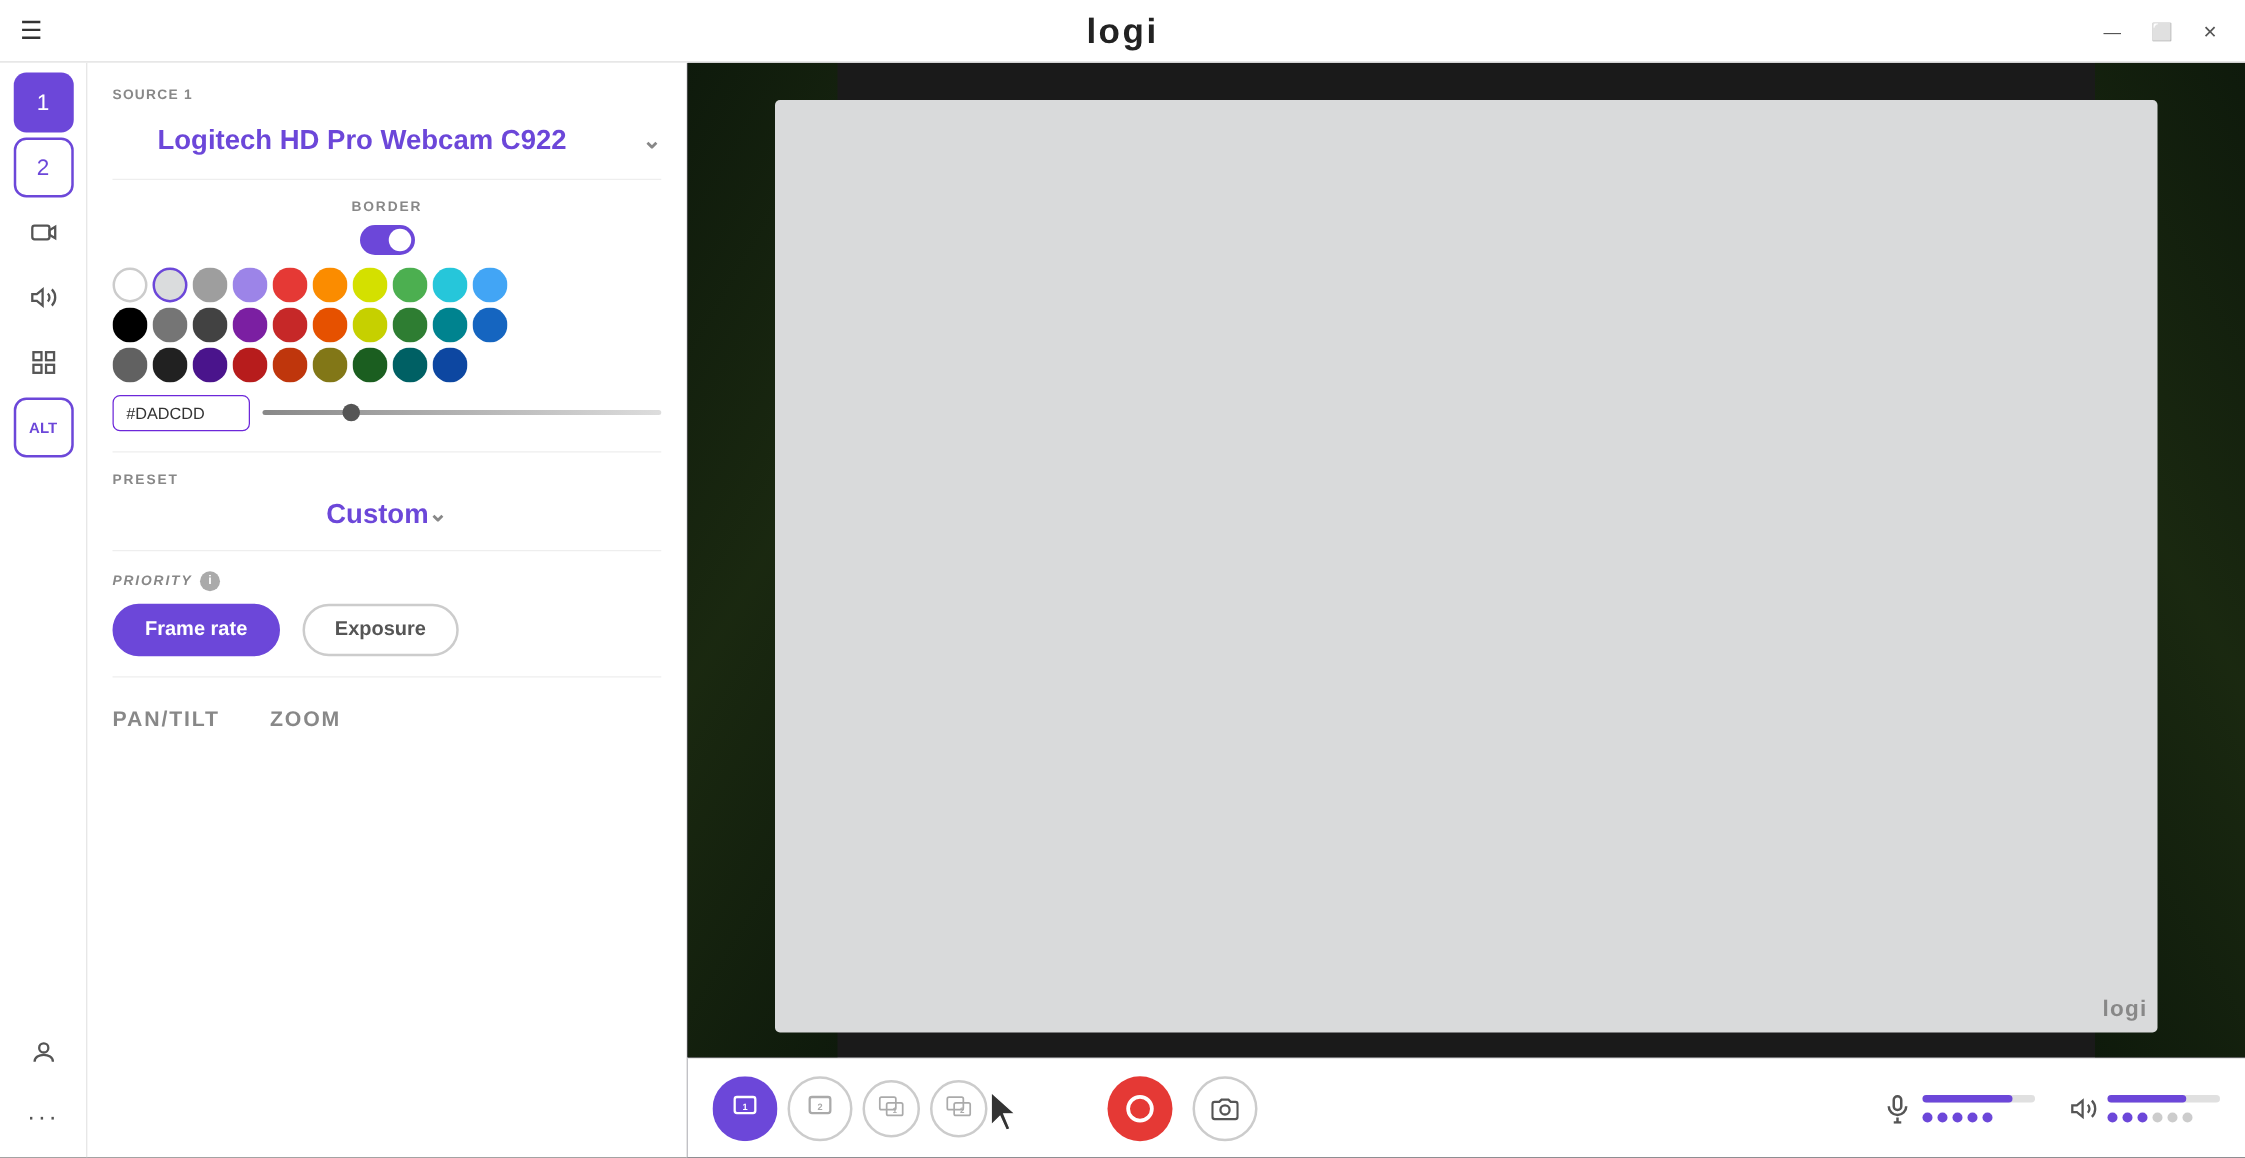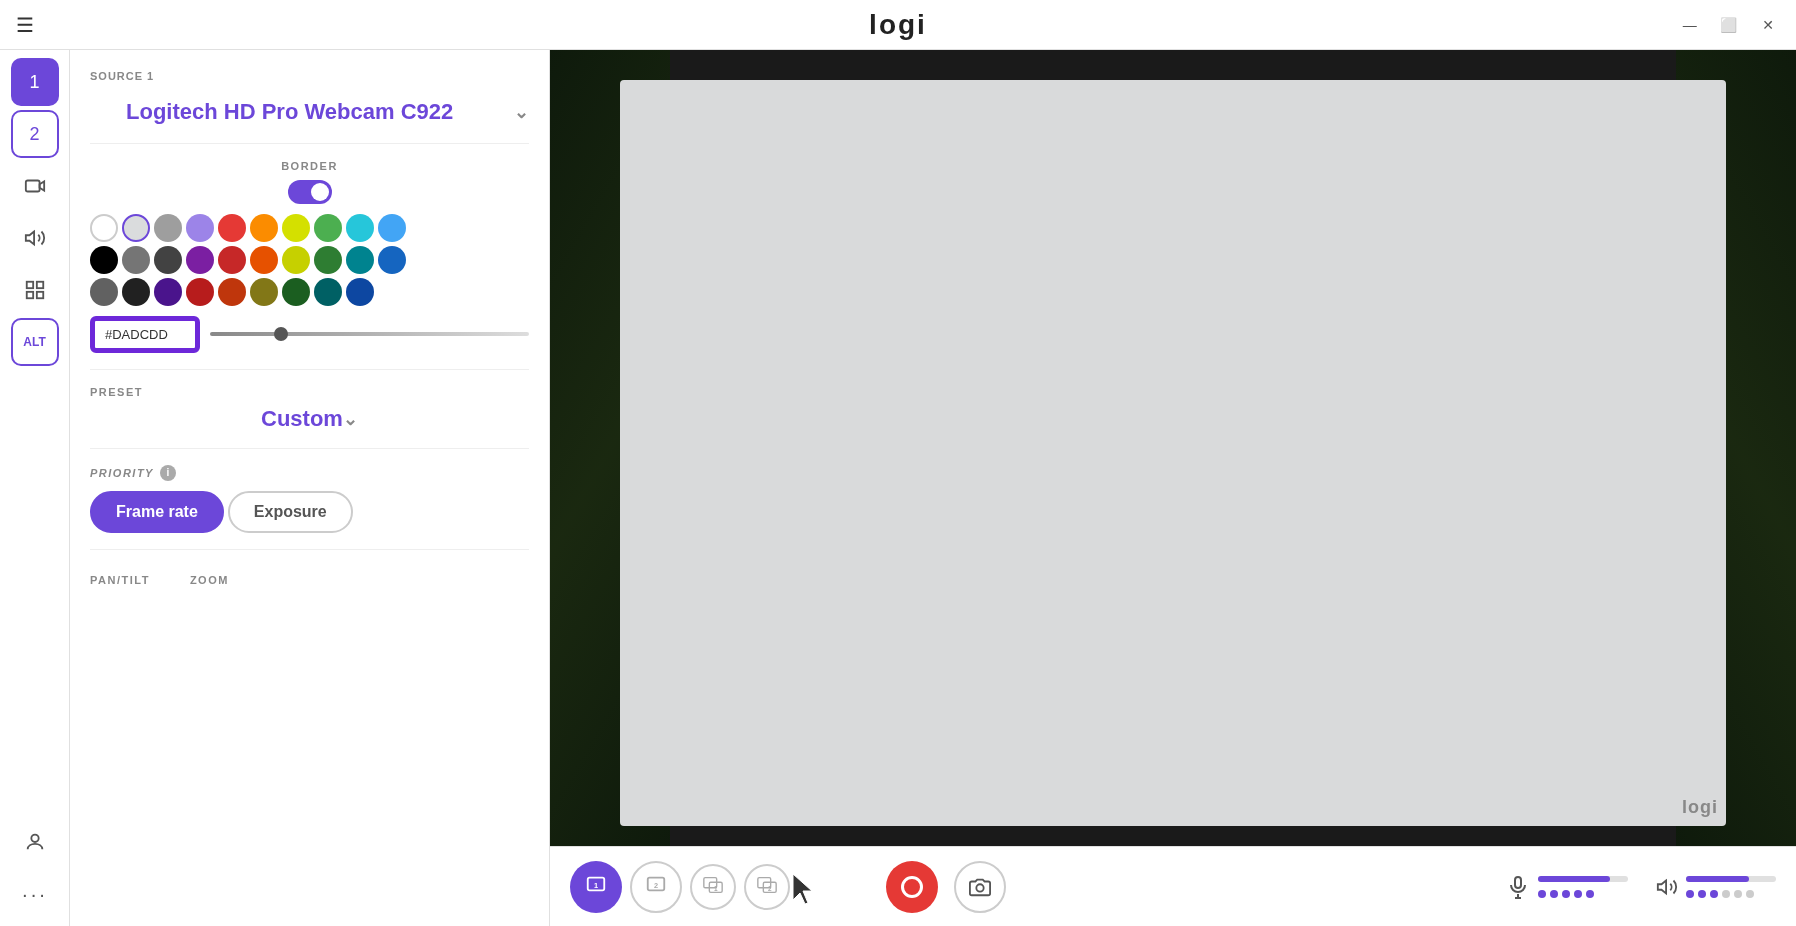--- a/index.html
+++ b/index.html
@@ -155,21 +155,21 @@
       cursor: pointer;
       border: 2px solid transparent;
     }
 
     .color-input-row {
       display: flex;
       align-items: center;
       gap: 10px;
     }
     .color-hex-input {
-      border: 5px solid #6d28d9;
+      border: 1px solid #6d28d9;
       border-radius: 6px;
       padding: 6px 10px;
       font-size: 13px;
       width: 110px;
       color: #333;
     }
     .color-slider {
       flex: 1;
       height: 4px;
       background: linear-gradient(to right, #888, #ddd);
@@ -214,21 +214,21 @@
       background: #aaa;
       display: inline-flex;
       align-items: center;
       justify-content: center;
       color: #fff;
       font-size: 10px;
       font-weight: 700;
     }
     .priority-buttons {
       display: flex;
-      gap: 4px;
+      gap: 18px;
     }
     .priority-btn {
       padding: 10px 24px;
       border-radius: 24px;
       font-size: 16px;
       font-weight: 600;
       cursor: pointer;
       border: 2px solid #ccc;
       background: #fff;
       color: #555;
@@ -239,21 +239,21 @@
       border-color: #6c47d9;
     }
 
     
     .pan-tilt-row {
       display: flex;
       gap: 40px;
       margin-top: 8px;
     }
     .pan-tilt-label {
-      font-size: 11px;
+      font-size: 17px;
       font-weight: 700;
       color: #888;
       letter-spacing: 1.5px;
       text-transform: uppercase;
     }
 
     
     .divider {
       height: 1px;
       background: #eee;

